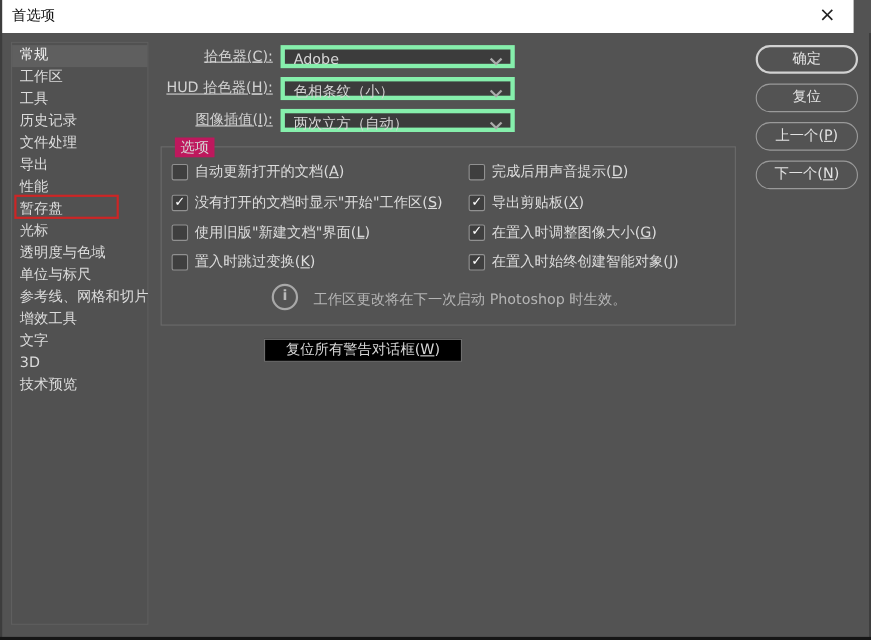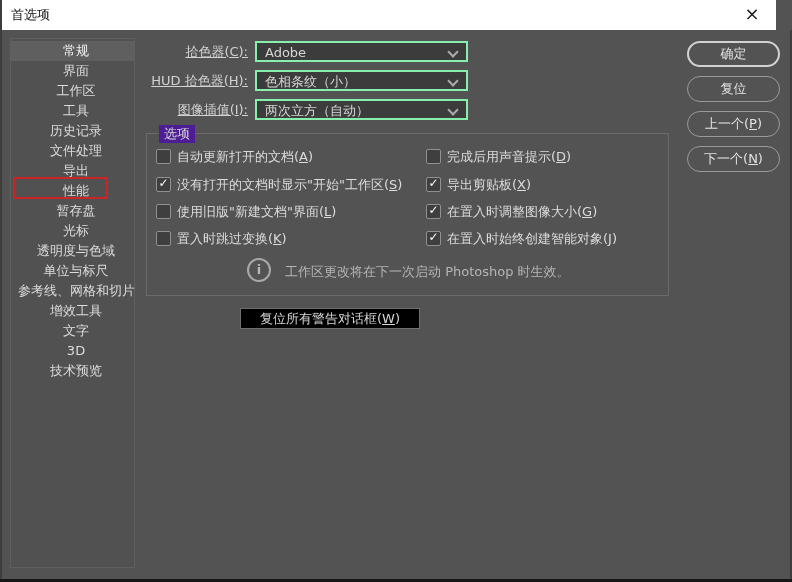--- a/index.html
+++ b/index.html
@@ -21,56 +21,56 @@
     text-align:center;font-size:18px;color:#222;cursor:default;
   }
   .content{position:absolute;left:0;top:30px;width:792px;height:552px;background:#535353;}
   .edge-l{position:absolute;left:0;top:0;bottom:0;width:2px;background:#3d3d3d;}
   .edge-r{position:absolute;right:0;top:30px;bottom:0;width:2px;background:#3d3d3d;}
   .edge-b{position:absolute;left:0;right:0;bottom:0;height:3px;background:#161616;}
 
   
   .sidebar{
     position:absolute;left:10px;top:8px;width:125px;height:530px;
-    border:1px solid #5f5f5f;background:#515151;box-sizing:border-box;text-align:center;
+    border:1px solid #5f5f5f;background:#515151;box-sizing:border-box;
   }
   .side-list{padding-top:2px;}
   .side-item{
     height:20px;line-height:20px;padding-left:7px;font-size:13px;color:#dcdcdc;
     white-space:nowrap;cursor:default;
   }
   .side-item.selected{background:#5f5f5f;color:#f0f0f0;}
   .annotation-box{
     position:absolute;left:2px;top:138px;width:95px;height:22px;
     border:2px solid #cc2525;box-sizing:border-box;pointer-events:none;
   }
 
   
   .dd-label{
     position:absolute;left:95px;width:153px;height:22px;line-height:22px;
     text-align:right;font-size:13px;color:#d2d2d2;text-decoration:underline;
   }
   .dd-select{
     position:absolute;left:255px;width:213px;height:21px;
-    background:#3c3c3c;border:2px solid #86efac;box-sizing:border-box;
+    background:#3c3c3c;border:4px solid #86efac;box-sizing:border-box;
     color:#d6d6d6;font-size:13px;line-height:19px;padding-left:8px;cursor:default;
   }
   .chev{
     position:absolute;right:9px;top:5px;width:6px;height:6px;
     border-right:2px solid #ababab;border-bottom:2px solid #ababab;
     transform:rotate(45deg);
   }
 
   
   .group{
     position:absolute;left:146px;top:103px;width:523px;height:163px;
     border:1px solid #6b6b6b;box-sizing:border-box;
   }
   .group .legend{
-    position:absolute;left:12px;top:-9px;padding:0 5px;background:#4c1d95;
+    position:absolute;left:12px;top:-9px;padding:0 5px;background:#be185d;
     font-size:13px;color:#d6d6d6;
   }
   .cb-row{position:absolute;height:16px;}
   .checkbox{
     position:absolute;left:0;top:0;width:13px;height:13px;
     background:#3f3f3f;border:1px solid #919191;border-radius:2px;
     box-sizing:content-box;cursor:default;
   }
   .checkbox .mark{
     display:none;position:absolute;left:0px;top:-2px;width:13px;height:13px;
@@ -114,21 +114,20 @@
 <div class="titlebar">
   <span class="title">首选项</span>
   <span class="close">×</span>
 </div>
 
 <div class="content">
 
   <div class="sidebar">
     <div class="side-list">
       <div class="side-item selected">常规</div>
-      <div class="side-item">界面</div>
       <div class="side-item">工作区</div>
       <div class="side-item">工具</div>
       <div class="side-item">历史记录</div>
       <div class="side-item">文件处理</div>
       <div class="side-item">导出</div>
       <div class="side-item">性能</div>
       <div class="side-item">暂存盘</div>
       <div class="side-item">光标</div>
       <div class="side-item">透明度与色域</div>
       <div class="side-item">单位与标尺</div>

